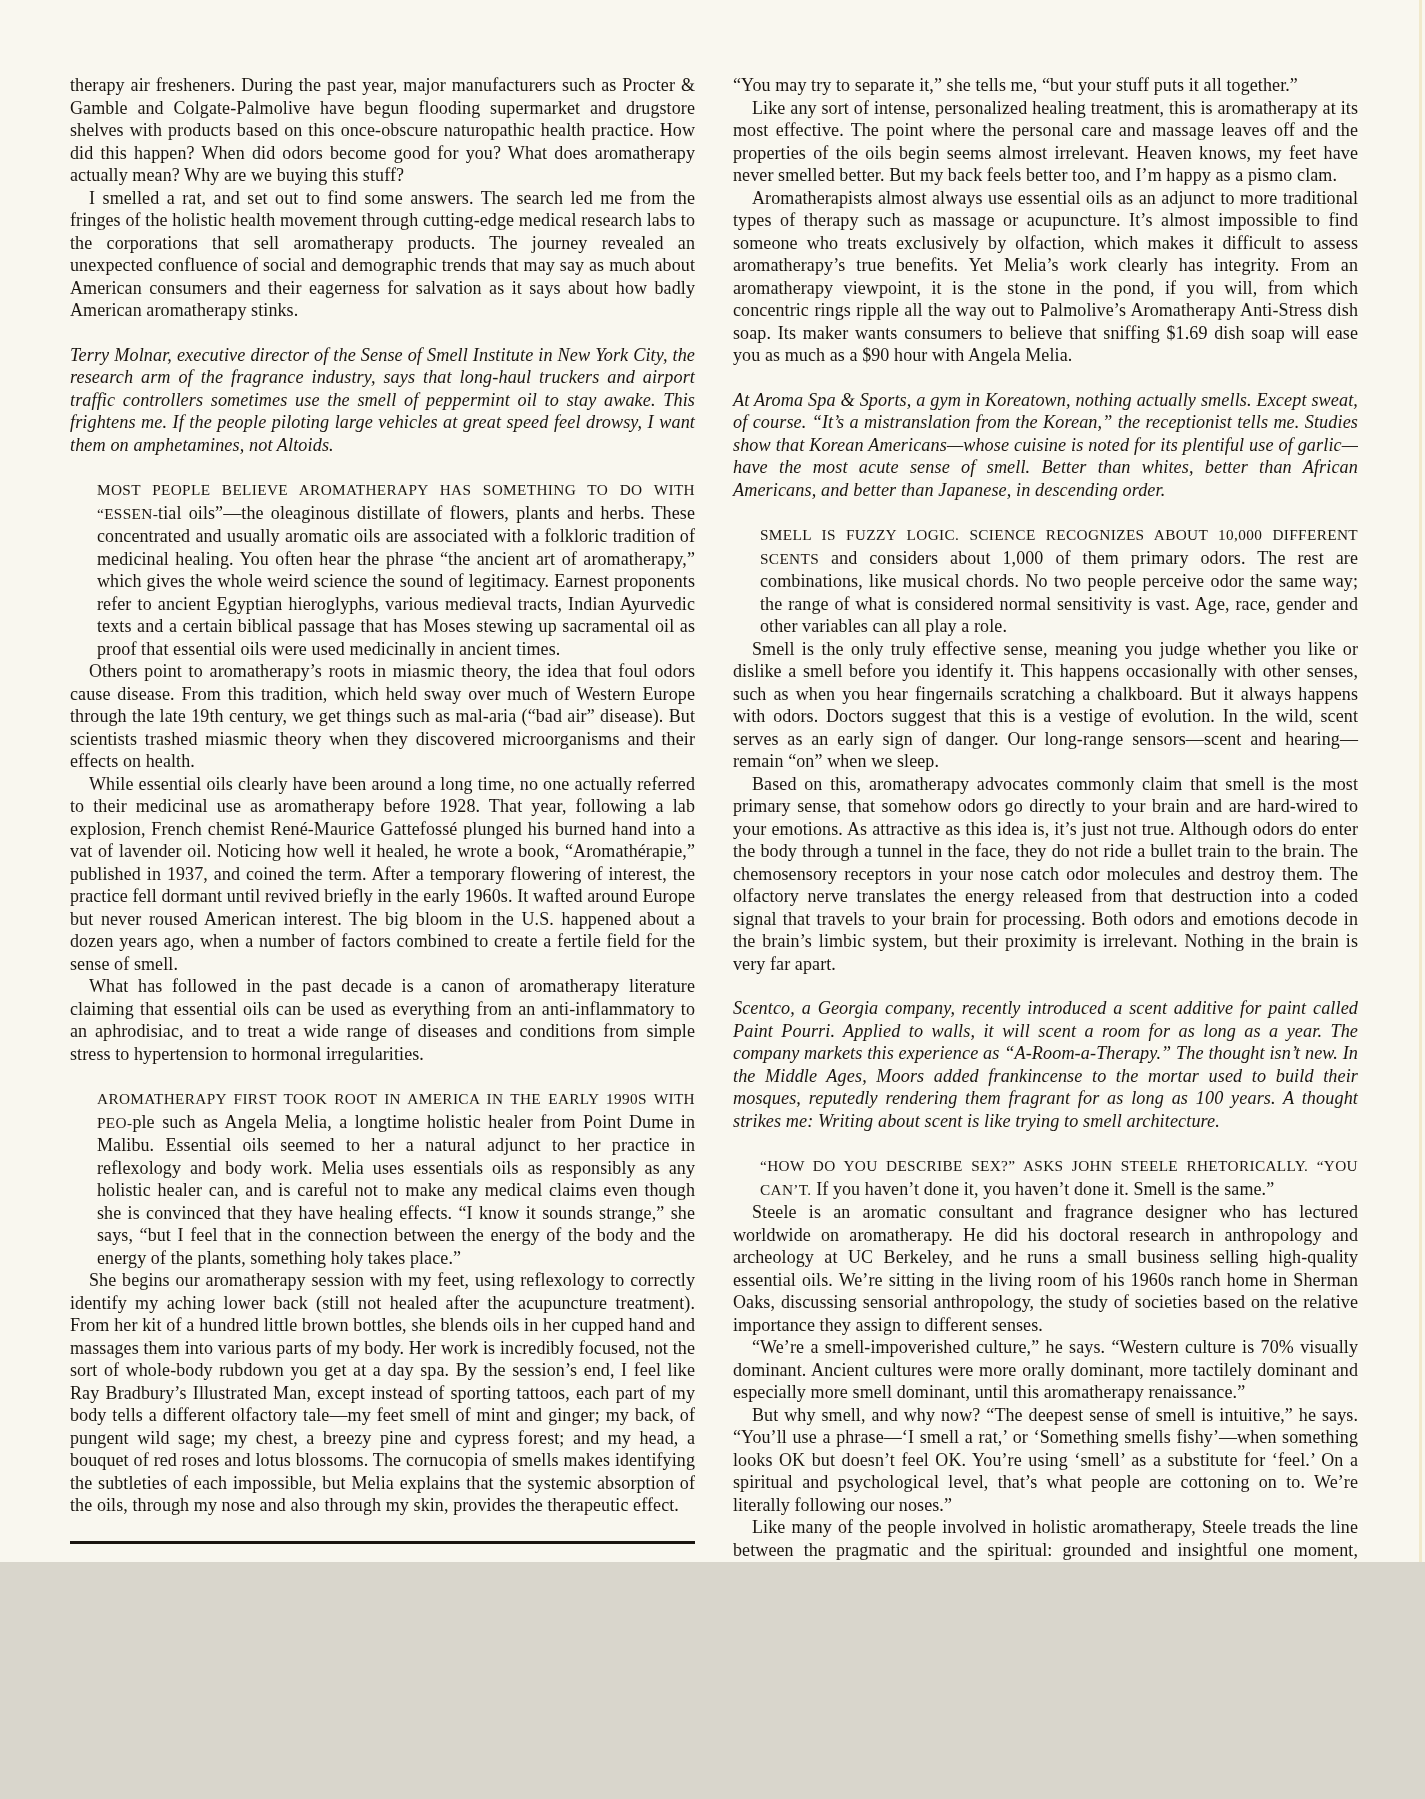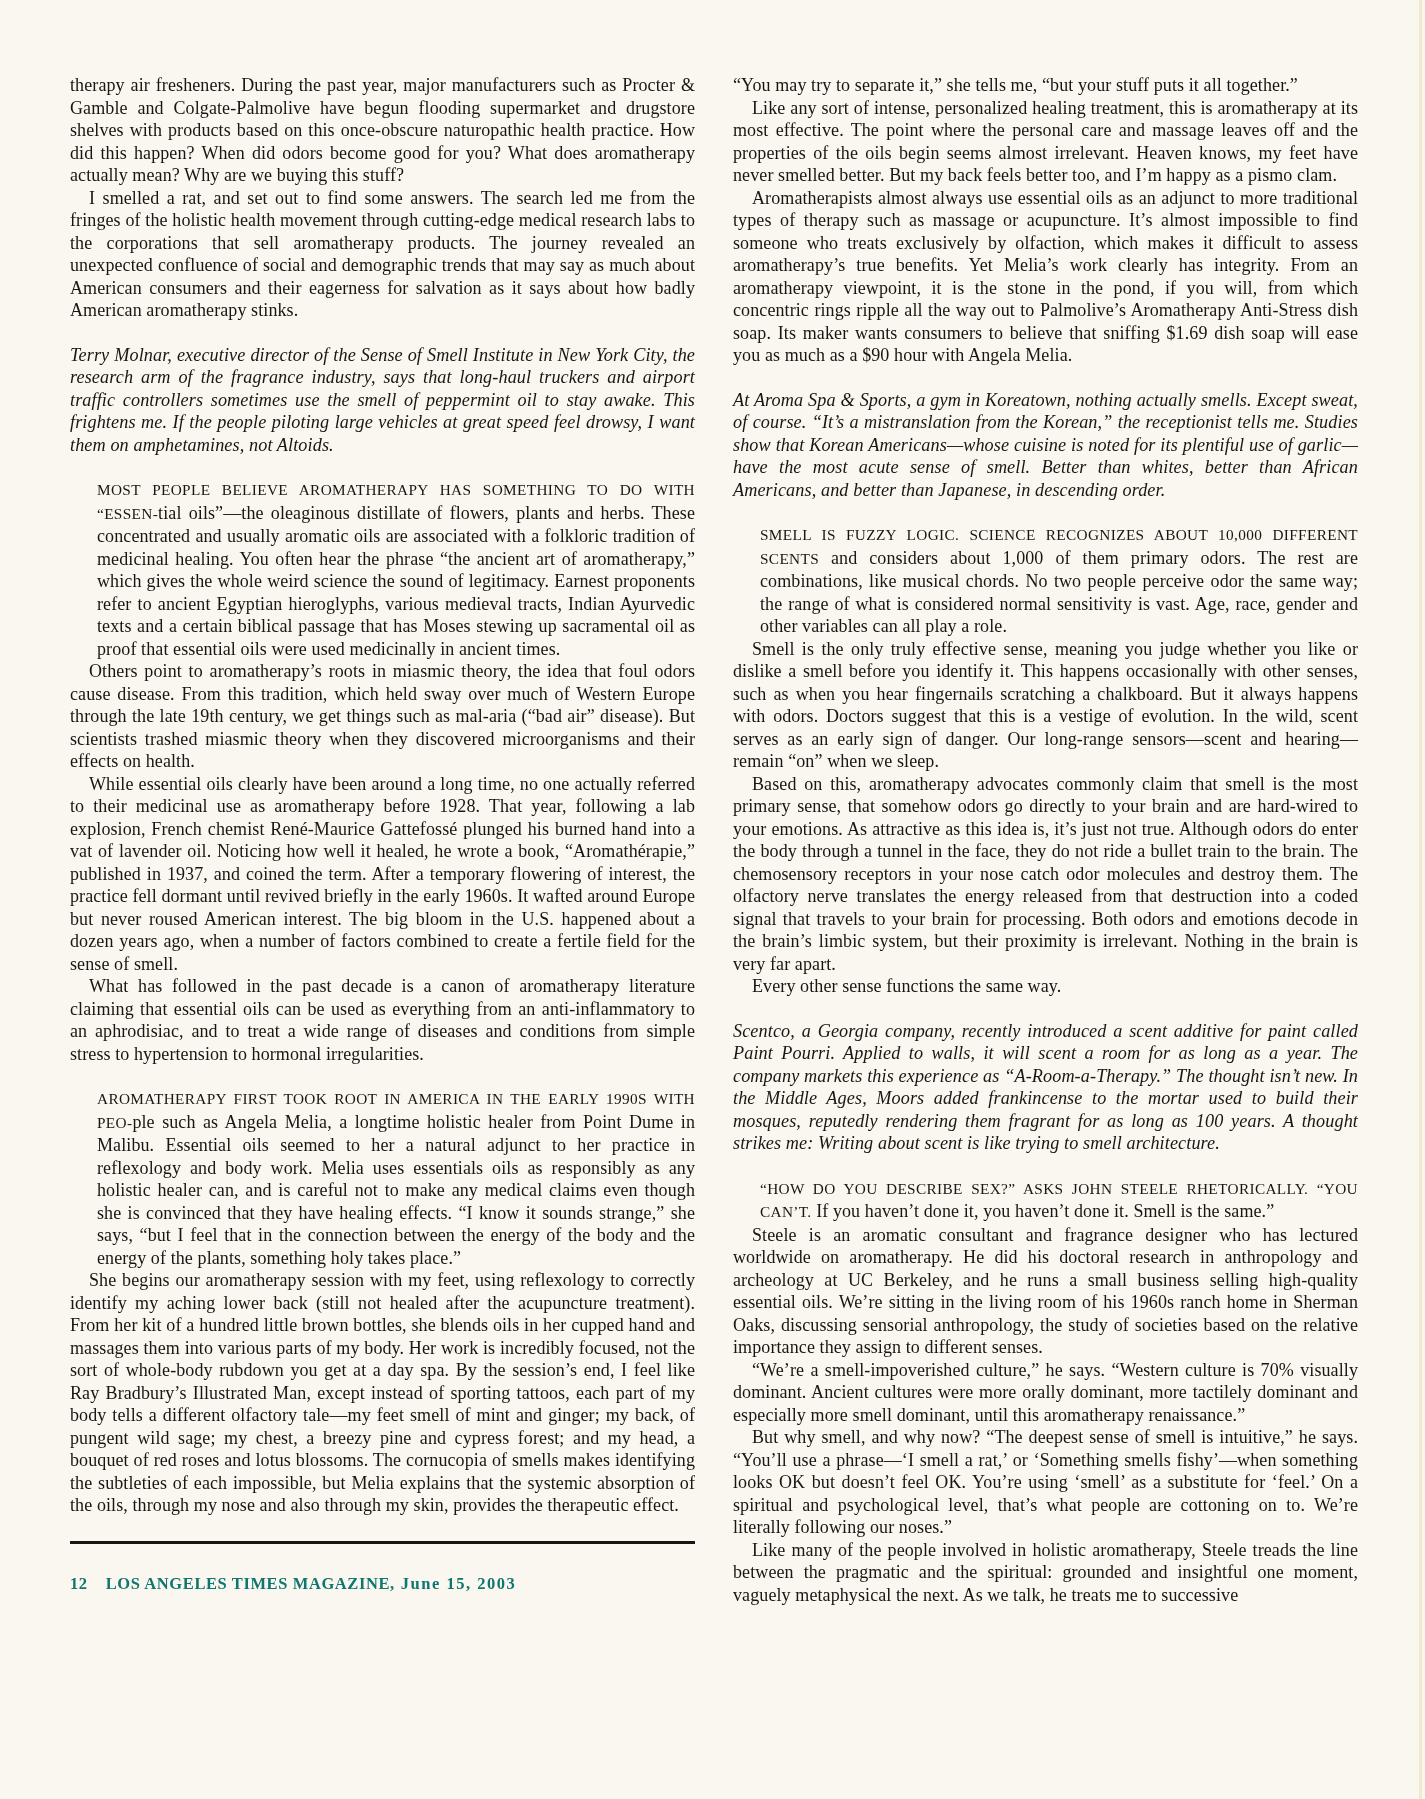--- a/index.html
+++ b/index.html
@@ -1,18 +1,18 @@
 <!DOCTYPE html>
 <html><head>
 <meta charset="utf-8">
 <style>
   html,body { margin:0; padding:0; background:#d9d6cc; }
   .page {
     position:relative;
-    width:1425px; height:1799px;
+    width:1425px; height:1562px;
     margin:0 auto;
     background:#f9f7ef;
     overflow:hidden;
     box-sizing:border-box;
     padding:74px 66px 0 70px;
     font-family:"Liberation Serif", serif;
     color:#1a1510;
   }
   .columns { display:flex; gap:38px; }
   .col { width:625px; }
@@ -85,21 +85,20 @@
     </div>
 
     <div class="col">
       <p class="bd">“You may try to separate it,” she tells me, “but your stuff puts it all together.”</p>
       <p class="bd ind">Like any sort of intense, personalized healing treatment, this is aromatherapy at its most effective. The point where the personal care and massage leaves off and the properties of the oils begin seems almost irrelevant. Heaven knows, my feet have never smelled better. But my back feels better too, and I’m happy as a pismo clam.</p>
       <p class="bd ind">Aromatherapists almost always use essential oils as an adjunct to more traditional types of therapy such as massage or acupuncture. It’s almost impossible to find someone who treats exclusively by olfaction, which makes it difficult to assess aromatherapy’s true benefits. Yet Melia’s work clearly has integrity. From an aromatherapy viewpoint, it is the stone in the pond, if you will, from which concentric rings ripple all the way out to Palmolive’s Aromatherapy Anti-Stress dish soap. Its maker wants consumers to believe that sniffing $1.69 dish soap will ease you as much as a $90 hour with Angela Melia.</p>
       <p class="ital">At Aroma Spa &amp; Sports, a gym in Koreatown, nothing actually smells. Except sweat, of course. “It’s a mistranslation from the Korean,” the receptionist tells me. Studies show that Korean Americans—whose cuisine is noted for its plentiful use of garlic—have the most acute sense of smell. Better than whites, better than African Americans, and better than Japanese, in descending order.</p>
       <p class="bd sect"><span class="lead">SMELL IS FUZZY LOGIC. SCIENCE RECOGNIZES ABOUT 10,000 DIFFERENT SCENTS</span><span> and considers about 1,000 of them primary odors. The rest are combinations, like musical chords. No two people perceive odor the same way; the range of what is considered normal sensitivity is vast. Age, race, gender and other variables can all play a role.</span></p>
       <p class="bd ind">Smell is the only truly effective sense, meaning you judge whether you like or dislike a smell before you identify it. This happens occasionally with other senses, such as when you hear fingernails scratching a chalkboard. But it always happens with odors. Doctors suggest that this is a vestige of evolution. In the wild, scent serves as an early sign of danger. Our long-range sensors—scent and hearing—remain “on” when we sleep.</p>
       <p class="bd ind">Based on this, aromatherapy advocates commonly claim that smell is the most primary sense, that somehow odors go directly to your brain and are hard-wired to your emotions. As attractive as this idea is, it’s just not true. Although odors do enter the body through a tunnel in the face, they do not ride a bullet train to the brain. The chemosensory receptors in your nose catch odor molecules and destroy them. The olfactory nerve translates the energy released from that destruction into a coded signal that travels to your brain for processing. Both odors and emotions decode in the brain’s limbic system, but their proximity is irrelevant. Nothing in the brain is very far apart.</p>
-      <p class="bd ind">Every other sense functions the same way.</p>
       <p class="ital">Scentco, a Georgia company, recently introduced a scent additive for paint called Paint Pourri. Applied to walls, it will scent a room for as long as a year. The company markets this experience as “A-Room-a-Therapy.” The thought isn’t new. In the Middle Ages, Moors added frankincense to the mortar used to build their mosques, reputedly rendering them fragrant for as long as 100 years. A thought strikes me: Writing about scent is like trying to smell architecture.</p>
       <p class="bd sect"><span class="lead">“HOW DO YOU DESCRIBE SEX?” ASKS JOHN STEELE RHETORICALLY. “YOU CAN’T.</span><span> If you haven’t done it, you haven’t done it. Smell is the same.”</span></p>
       <p class="bd ind">Steele is an aromatic consultant and fragrance designer who has lectured worldwide on aromatherapy. He did his doctoral research in anthropology and archeology at UC Berkeley, and he runs a small business selling high-quality essential oils. We’re sitting in the living room of his 1960s ranch home in Sherman Oaks, discussing sensorial anthropology, the study of societies based on the relative importance they assign to different senses.</p>
       <p class="bd ind">“We’re a smell-impoverished culture,” he says. “Western culture is 70% visually dominant. Ancient cultures were more orally dominant, more tactilely dominant and especially more smell dominant, until this aromatherapy renaissance.”</p>
       <p class="bd ind">But why smell, and why now? “The deepest sense of smell is intuitive,” he says. “You’ll use a phrase—‘I smell a rat,’ or ‘Something smells fishy’—when something looks OK but doesn’t feel OK. You’re using ‘smell’ as a substitute for ‘feel.’ On a spiritual and psychological level, that’s what people are cottoning on to. We’re literally following our noses.”</p>
       <p class="bd ind">Like many of the people involved in holistic aromatherapy, Steele treads the line between the pragmatic and the spiritual: grounded and insightful one moment, vaguely metaphysical the next. As we talk, he treats me to successive</p>
     </div>
 
   </div>
 

